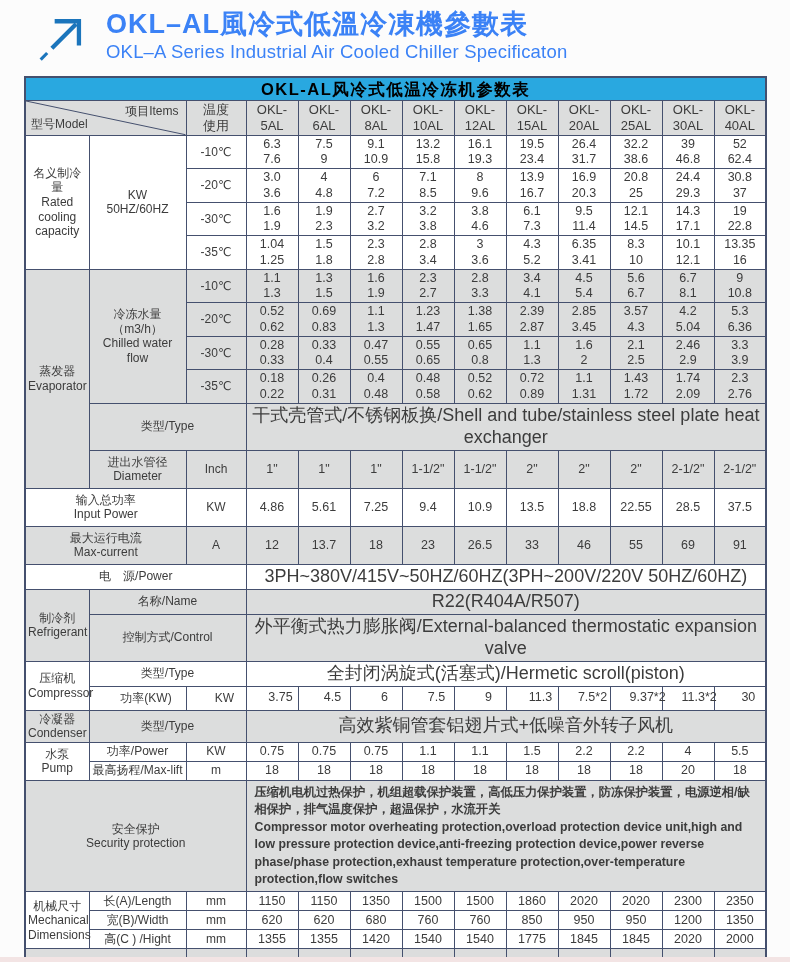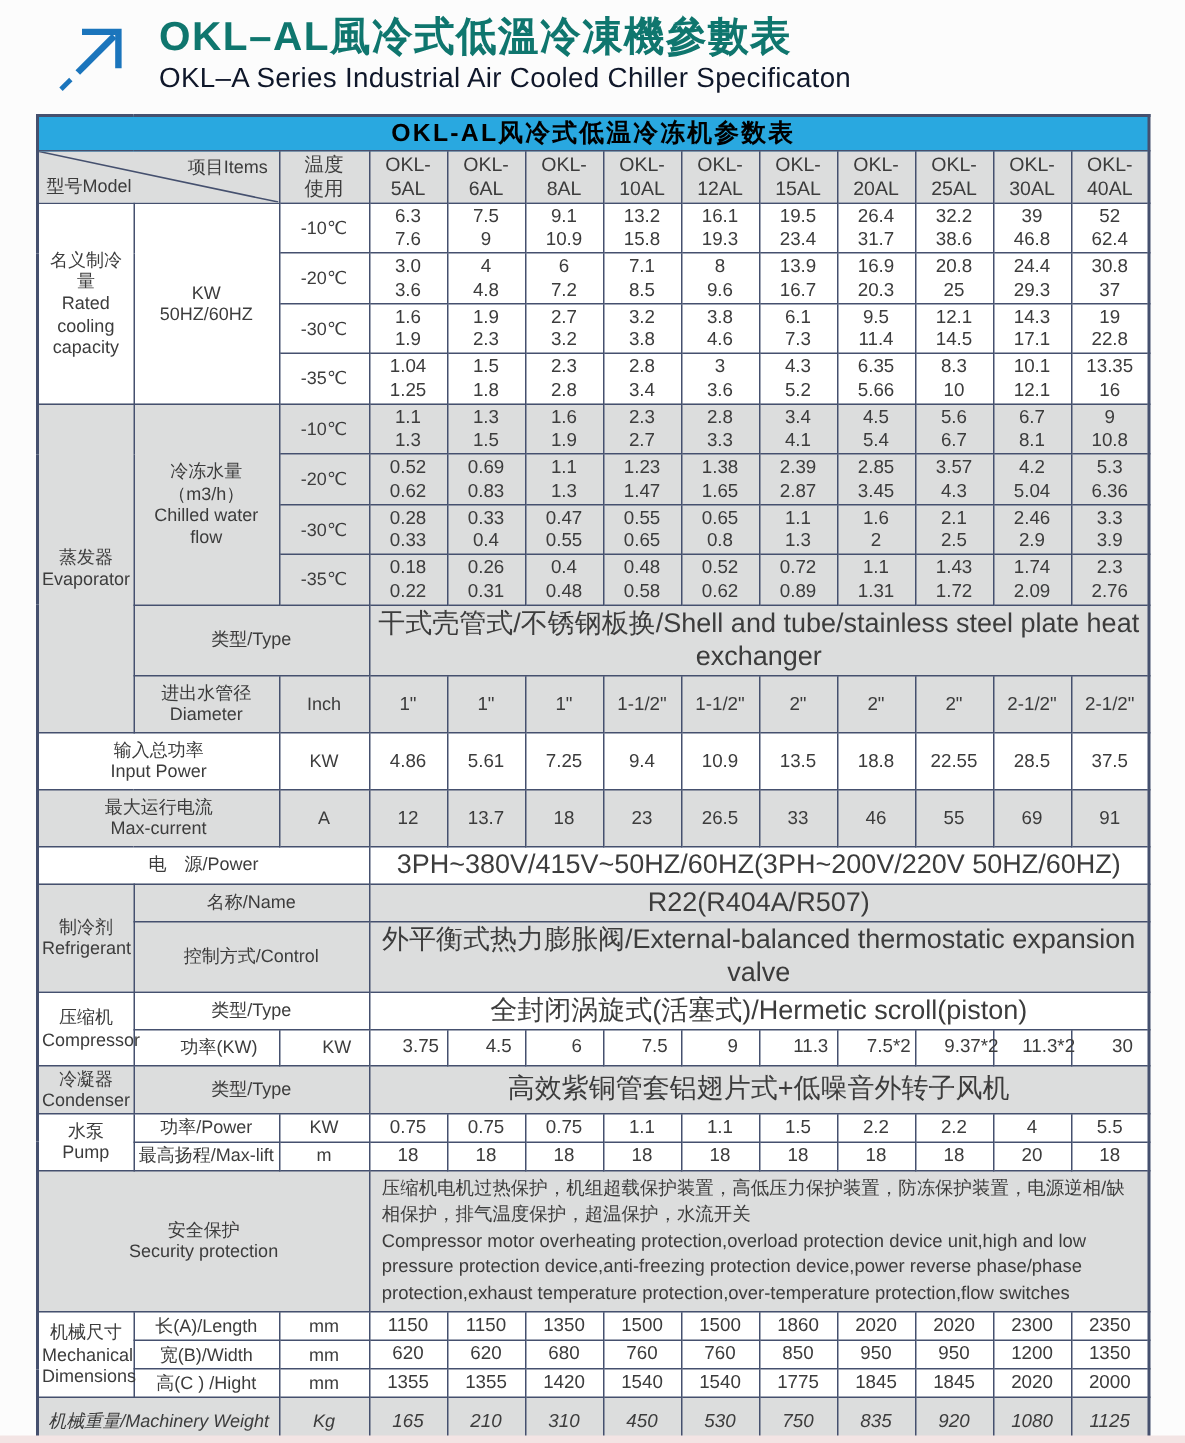--- a/index.html
+++ b/index.html
@@ -12,22 +12,22 @@
   *{box-sizing:border-box;}
   html,body{margin:0;padding:0;}
   body{
     width:790px;height:962px;overflow:hidden;position:relative;
     background:#fcfcfc;color:var(--ink);
     font-family:"Liberation Sans","DejaVu Sans",sans-serif;
   }
   
   .page-header{display:flex;align-items:flex-start;padding:9px 0 0 36px;gap:14px;}
   .logo{width:56px;height:56px;flex:0 0 auto;margin-top:2px;}
-  .titles h1{margin:0;font-size:27px;font-weight:700;color:#0f766e;letter-spacing:1px;line-height:1.15;}
-  .titles h2{margin:1px 0 0 0;font-size:18.5px;font-weight:400;color:#0f172a;letter-spacing:.2px;}
+  .titles h1{margin:0;font-size:27px;font-weight:700;color:#3b82f6;letter-spacing:1px;line-height:1.15;}
+  .titles h2{margin:1px 0 0 0;font-size:18.5px;font-weight:400;color:#3b82f6;letter-spacing:.2px;}
   
   .tbl-wrap{margin:9px 24px 0 24px;}
   table{border-collapse:collapse;table-layout:fixed;width:742px;border:2px solid var(--border);}
   td{border:1px solid var(--border);text-align:center;vertical-align:middle;
      padding:1px 2px;font-size:12px;line-height:1.22;white-space:pre-line;color:#3c3c3c;}
   col.c1{width:64px;} col.c2{width:97px;} col.c3{width:60px;} col.cd{width:52px;}
   tr.sg td{background:var(--gray);}
   tr:not(.sg) td{background:#ffffff;}
   tr.r-title td{background:var(--accent);color:#000000;font-size:16.5px;font-weight:700;
      letter-spacing:1.5px;height:22px;padding:1px 0;}
@@ -37,21 +37,21 @@
   tr.r-mid td{height:38px;}
   tr.r-name td{height:19px;}
   tr.r-comp td{height:24px;padding-left:19px;}
   tr.r-cond td{height:30px;}
   tr.r-pump td{height:19px;}
   tr.r-sec td{height:84px;}
   tr.r-dim td{height:19px;}
   tr.r-wt td{height:32px;font-style:italic;}
   td.val,td.mdl{font-size:12.5px;}
   td.span{font-size:18px;}
-  td.spanl{text-align:left;padding:3px 8px;font-size:12.3px;line-height:1.42;}
+  td.spanl{text-align:left;padding:3px 8px;font-size:12.3px;line-height:1.42;font-weight:bold;}
   td.lbl,td.itm,td.tmp,td.unit{font-size:12px;}
   
   td.diag{position:relative;padding:0;}
   .diag-svg{position:absolute;left:0;top:0;width:100%;height:100%;}
   .diag-svg line{stroke:var(--border);stroke-width:1;}
   .diag-items{position:absolute;top:3px;right:7px;font-size:12px;}
   .diag-model{position:absolute;bottom:3px;left:5px;font-size:12px;}
   
   .notes{margin:10px 10px 0 10px;font-size:13px;line-height:1.5;color:#3a3a3a;}
   .notes .ind1{margin-left:26px;}
@@ -207,21 +207,21 @@
 1.8</td>
           <td class="val">2.3
 2.8</td>
           <td class="val">2.8
 3.4</td>
           <td class="val">3
 3.6</td>
           <td class="val">4.3
 5.2</td>
           <td class="val">6.35
-5.66</td>
+3.41</td>
           <td class="val">8.3
 10</td>
           <td class="val">10.1
 12.1</td>
           <td class="val">13.35
 16</td>
         </tr>
         <tr class="r-temp sg">
           <td rowspan="6" class="lbl">蒸发器
 Evaporator</td>

